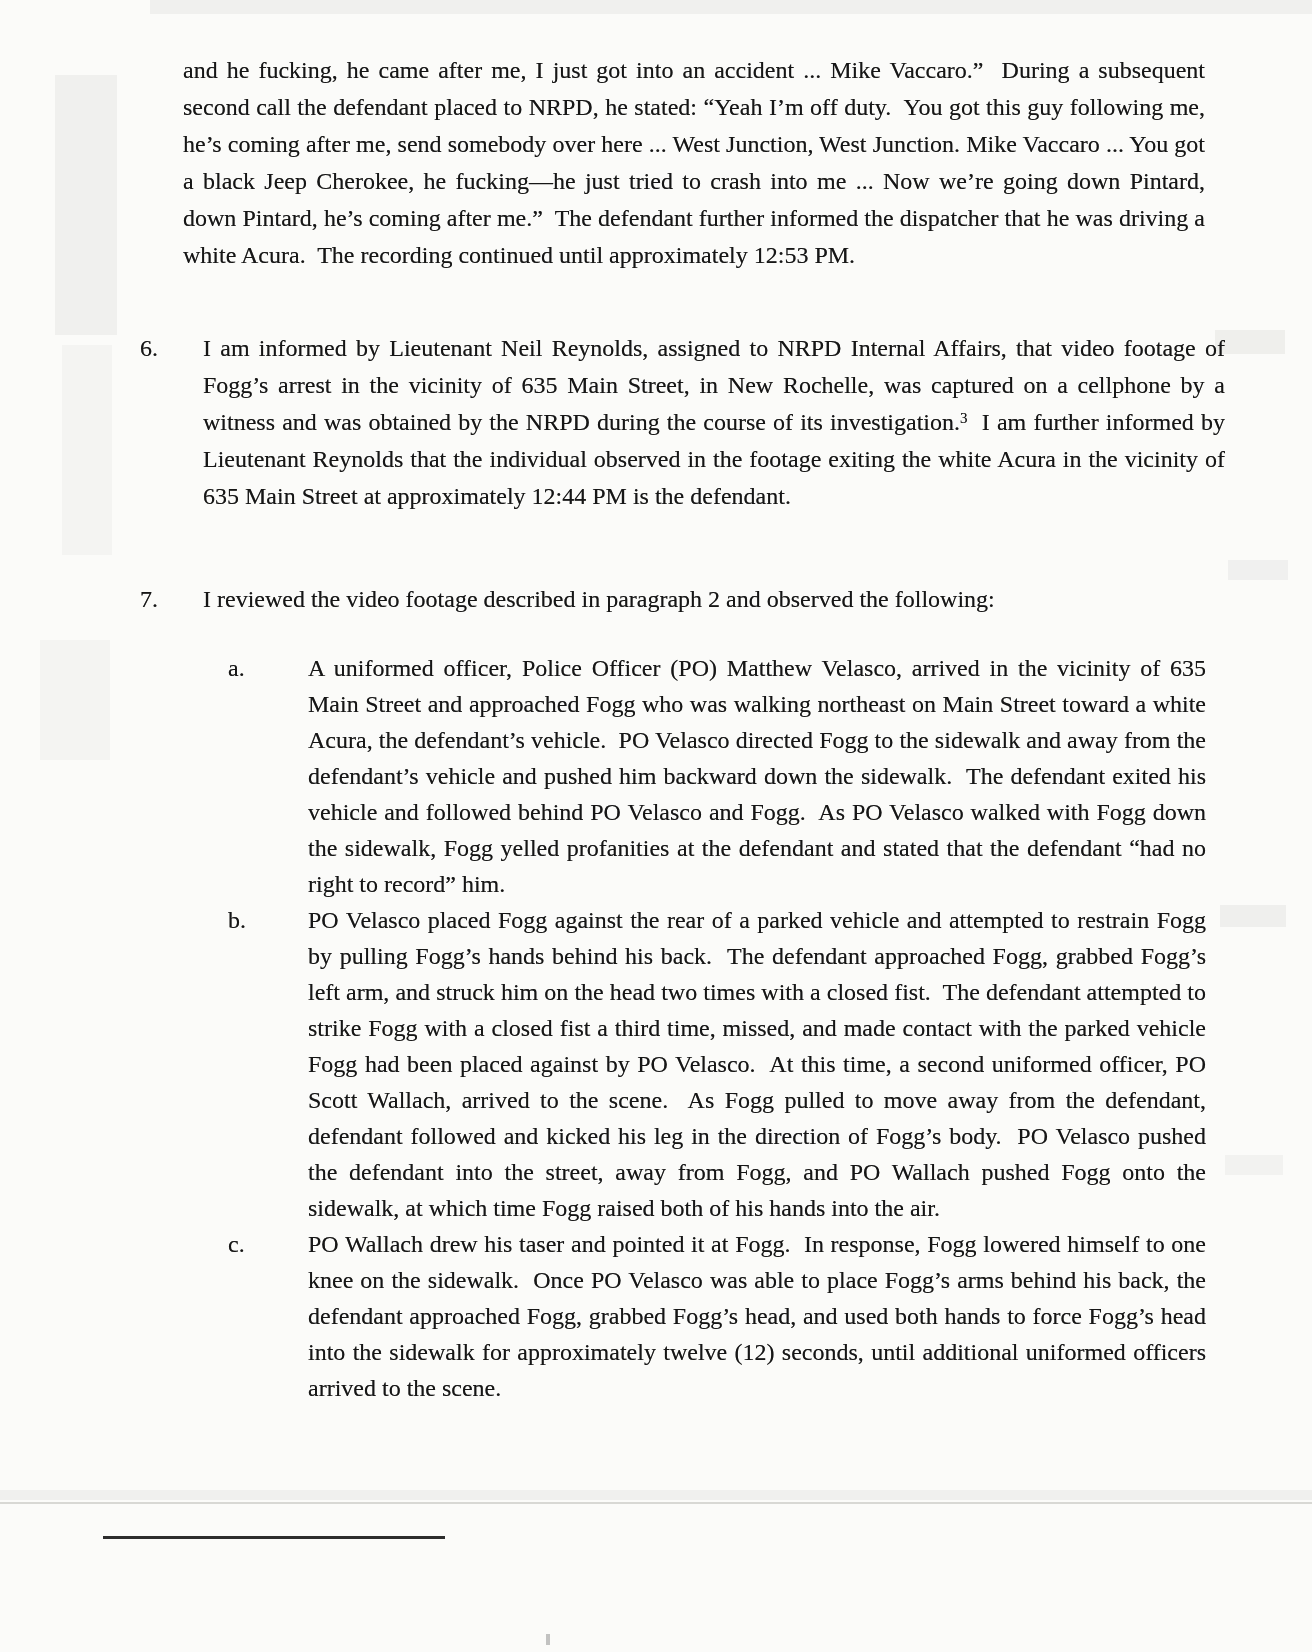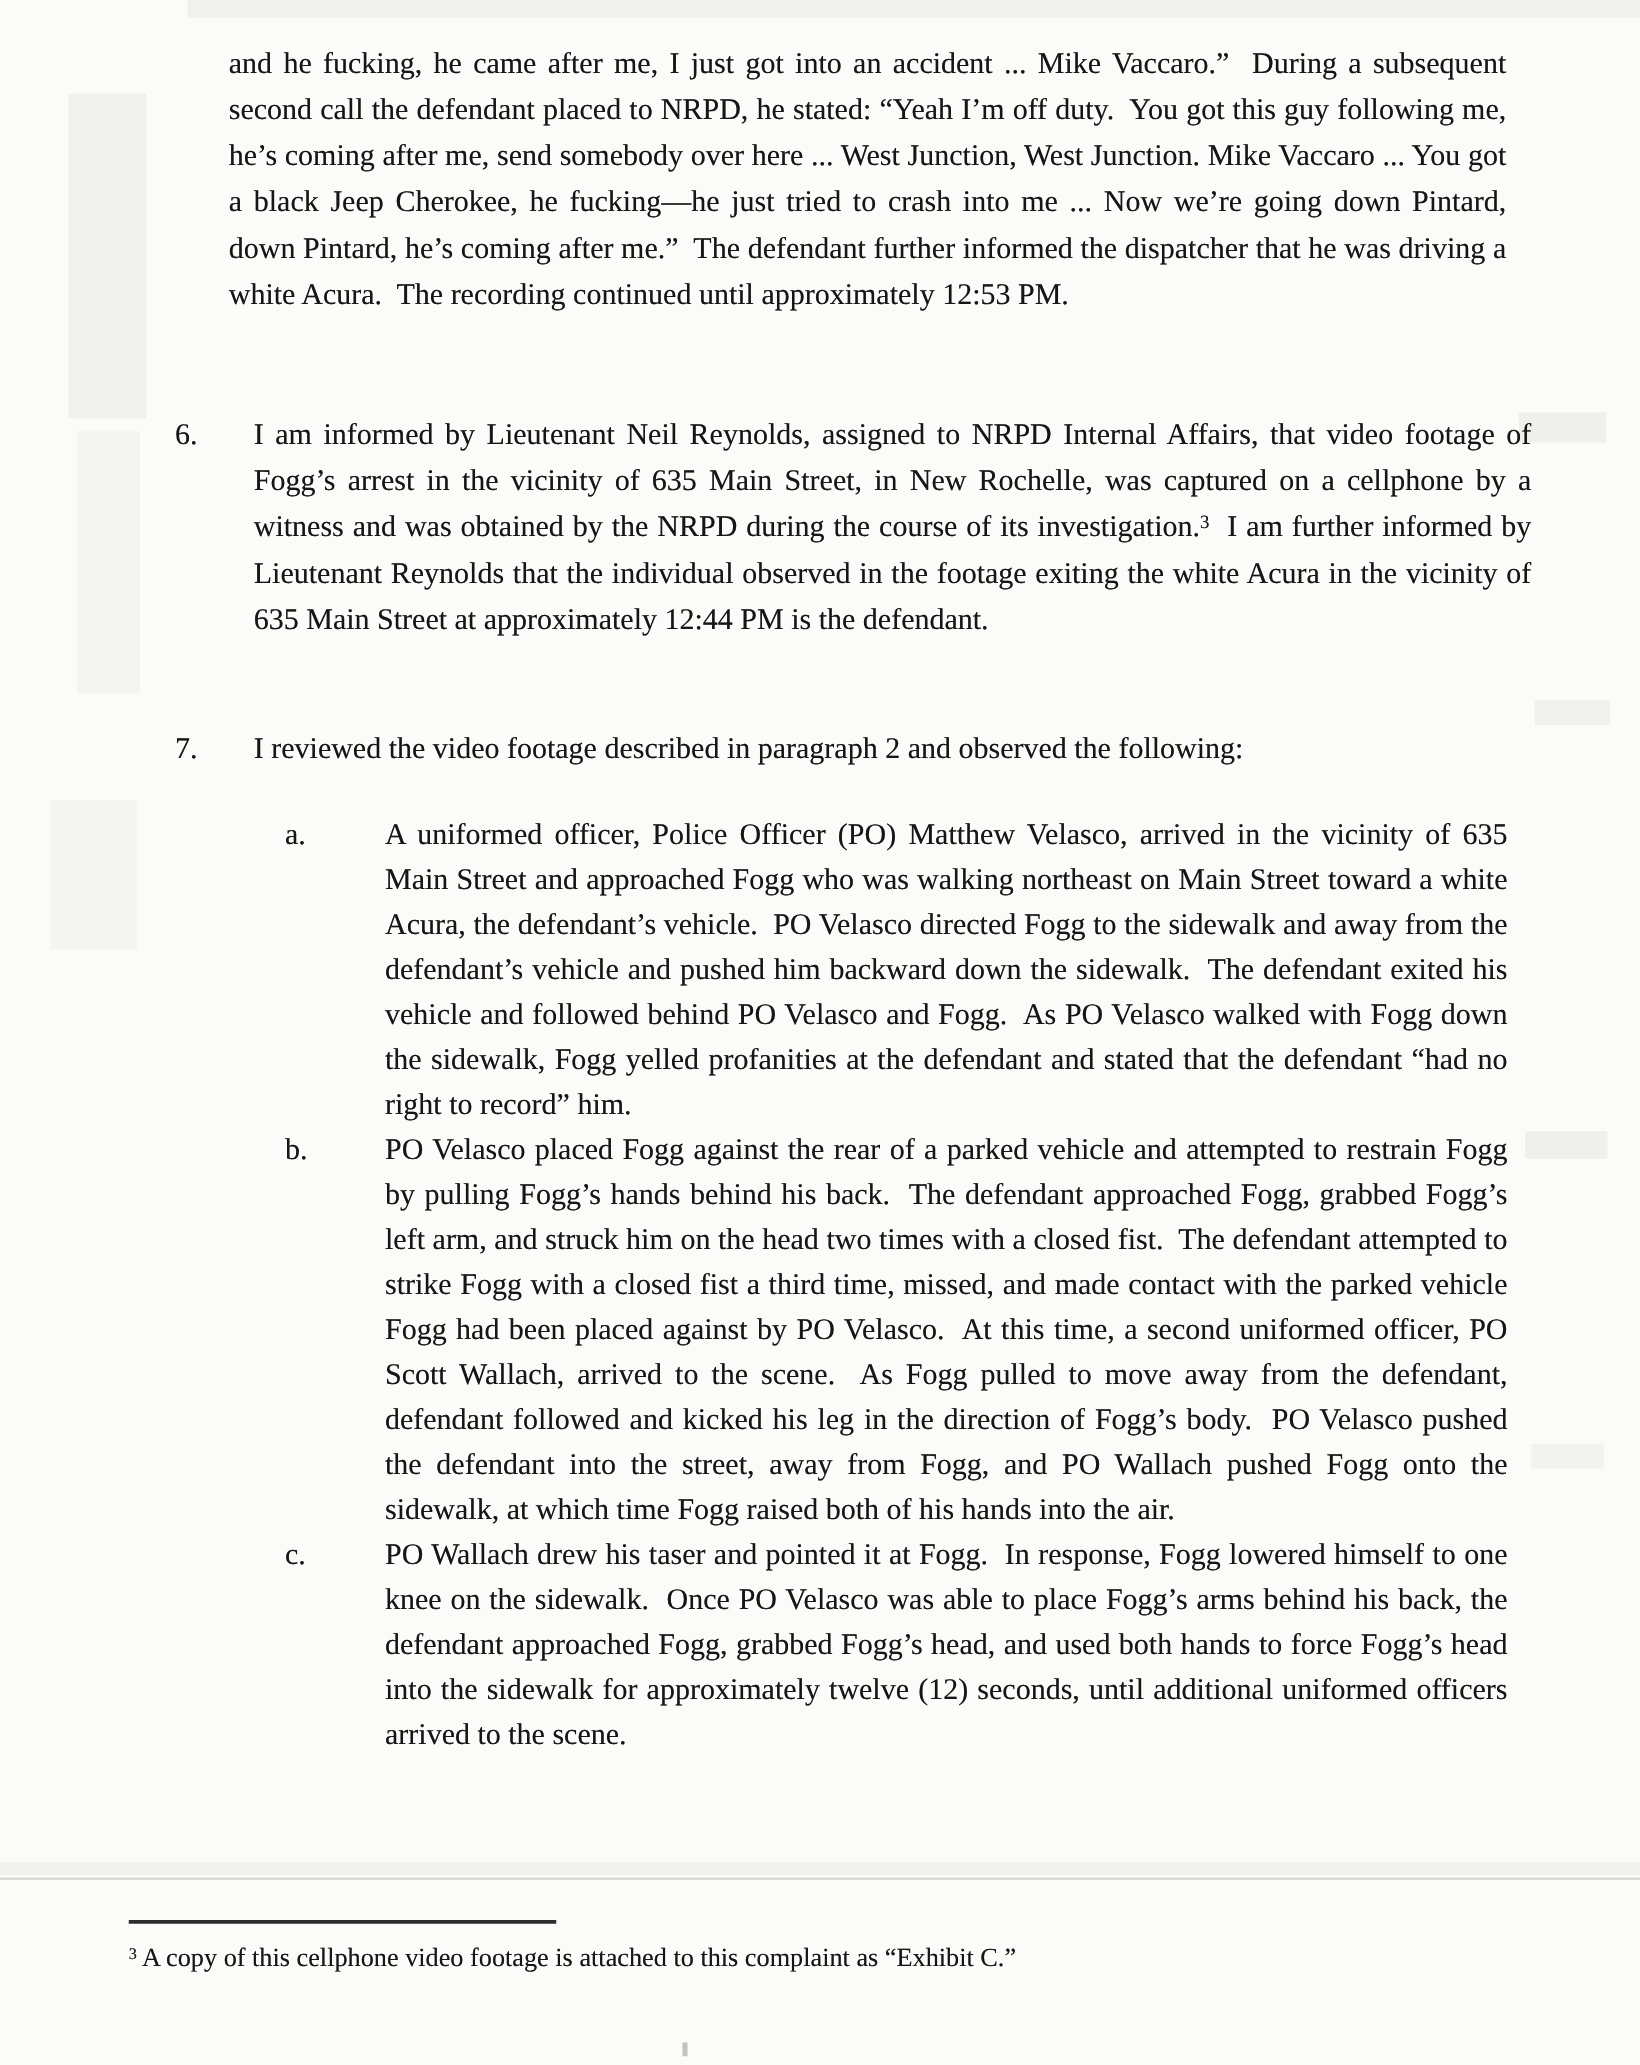--- a/index.html
+++ b/index.html
@@ -18,21 +18,21 @@
     text-shadow: 0 0 0.5px rgba(20,20,20,0.55);
   }
   
   .flowpara {
     position: absolute;
     text-align: justify;
     white-space: pre-wrap;
     font-size: 24px;
     line-height: 37px;
   }
-  .p5 { top: 33px; left: 183px; width: 1022px; }
+  .p5 { top: 52px; left: 183px; width: 1022px; }
 
   .numbered {
     position: absolute;
     left: 140px;
     display: flex;
     font-size: 24px;
     line-height: 37px;
   }
   .p6 { top: 330px; }
   .p7 { top: 581px; }
@@ -154,15 +154,14 @@
       <div class="sbody">PO Velasco placed Fogg against the rear of a parked vehicle and attempted to restrain Fogg by pulling Fogg’s hands behind his back.  The defendant approached Fogg, grabbed Fogg’s left arm, and struck him on the head two times with a closed fist.  The defendant attempted to strike Fogg with a closed fist a third time, missed, and made contact with the parked vehicle Fogg had been placed against by PO Velasco.  At this time, a second uniformed officer, PO Scott Wallach, arrived to the scene.  As Fogg pulled to move away from the defendant, defendant followed and kicked his leg in the direction of Fogg’s body.  PO Velasco pushed the defendant into the street, away from Fogg, and PO Wallach pushed Fogg onto the sidewalk, at which time Fogg raised both of his hands into the air.</div>
     </div>
     <div class="sub">
       <span class="letter">c.</span>
       <div class="sbody">PO Wallach drew his taser and pointed it at Fogg.  In response, Fogg lowered himself to one knee on the sidewalk.  Once PO Velasco was able to place Fogg’s arms behind his back, the defendant approached Fogg, grabbed Fogg’s head, and used both hands to force Fogg’s head into the sidewalk for approximately twelve (12) seconds, until additional uniformed officers arrived to the scene.</div>
     </div>
   </div>
 
   <div class="faint-rule"></div>
   <div class="fn-rule"></div>
-  <div class="footnote"><sup class="fnref">3</sup><span> A copy of this cellphone video footage is attached to this complaint as “Exhibit C.”</span></div>
 
 </div>
 
 </body></html>

